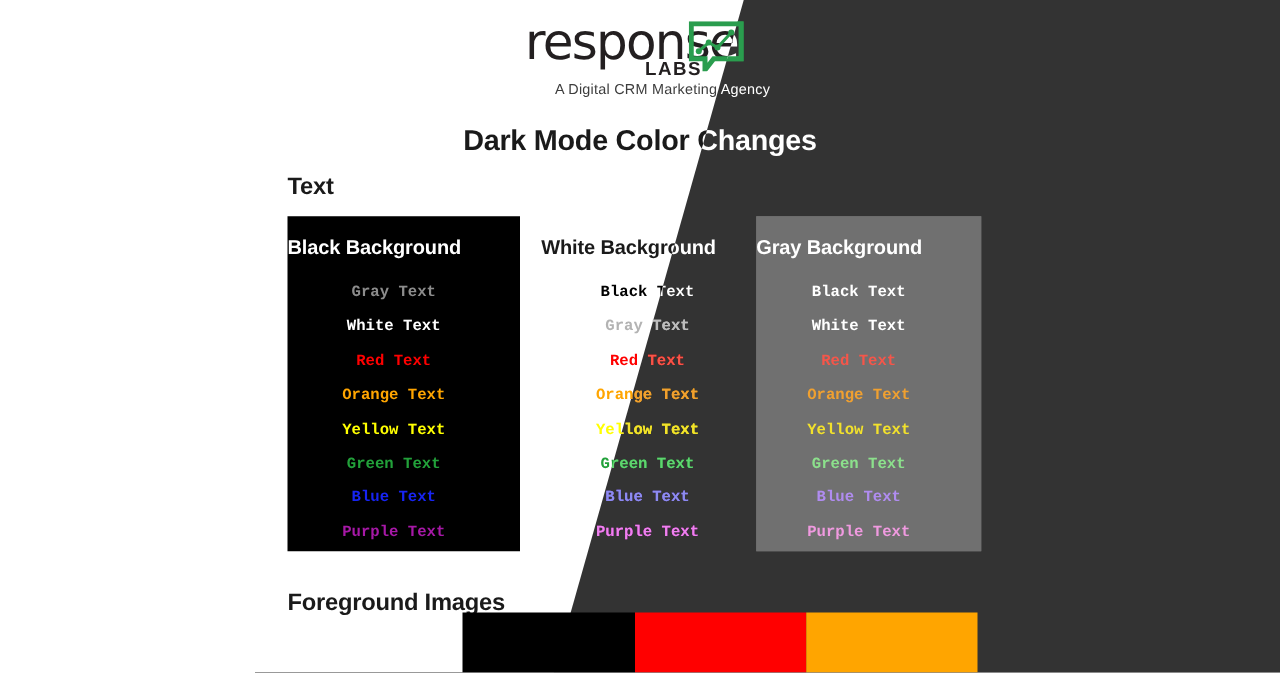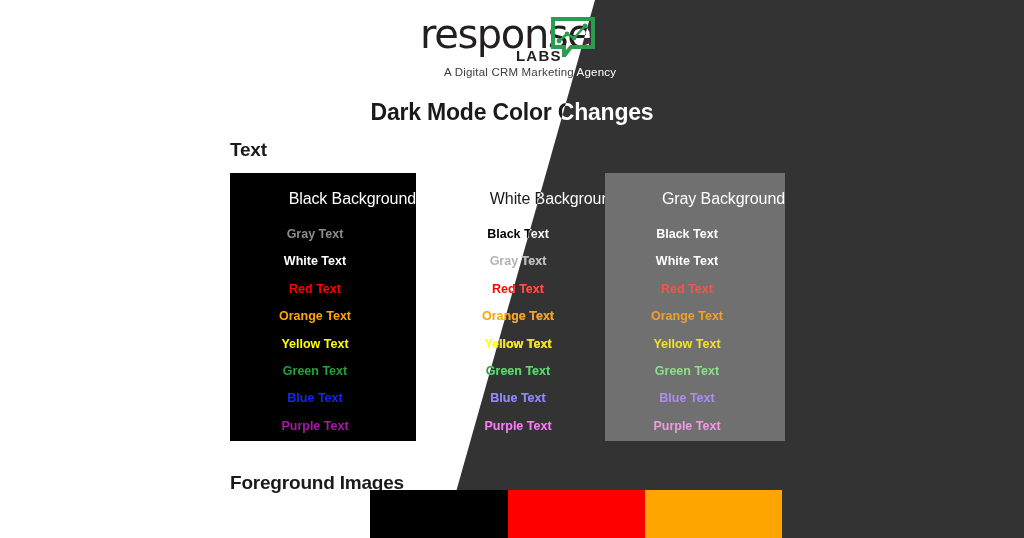--- a/index.html
+++ b/index.html
@@ -58,24 +58,24 @@
   #h-fg{top:472px;}
   .layer-dark .h-title,.layer-dark .h-section{color:#ffffff;}
 
   
   .box{position:absolute;top:173px;width:186px;height:268px;}
   #box-black{left:230px;background:#000000;}
   #box-white{left:433px;background:transparent;}
   #box-gray{left:605px;background:#707070;width:180px;}
 
   .box-title{
-    position:absolute;left:0;right:0;top:17px;text-align:right;
-    font-size:16px;font-weight:normal;letter-spacing:-.1px;
-  }
-  .rows{position:absolute;left:0;right:16px;top:48px;}
+    position:absolute;left:0;right:0;top:17px;text-align:left;
+    font-size:16px;font-weight:bold;letter-spacing:-.1px;
+  }
+  .rows{position:absolute;left:0;right:16px;top:48px;font-family:Liberation Mono, monospace;}
   .row{
     height:27.4px;line-height:27.4px;text-align:center;
     font-size:12.5px;font-weight:bold;
   }
 
   
   .fg-strip{position:absolute;left:370px;top:490px;height:48px;display:flex;}
   .fg-sw{width:138px;height:48px;}
   .fg-sw.w2{width:137px;}
 </style>

